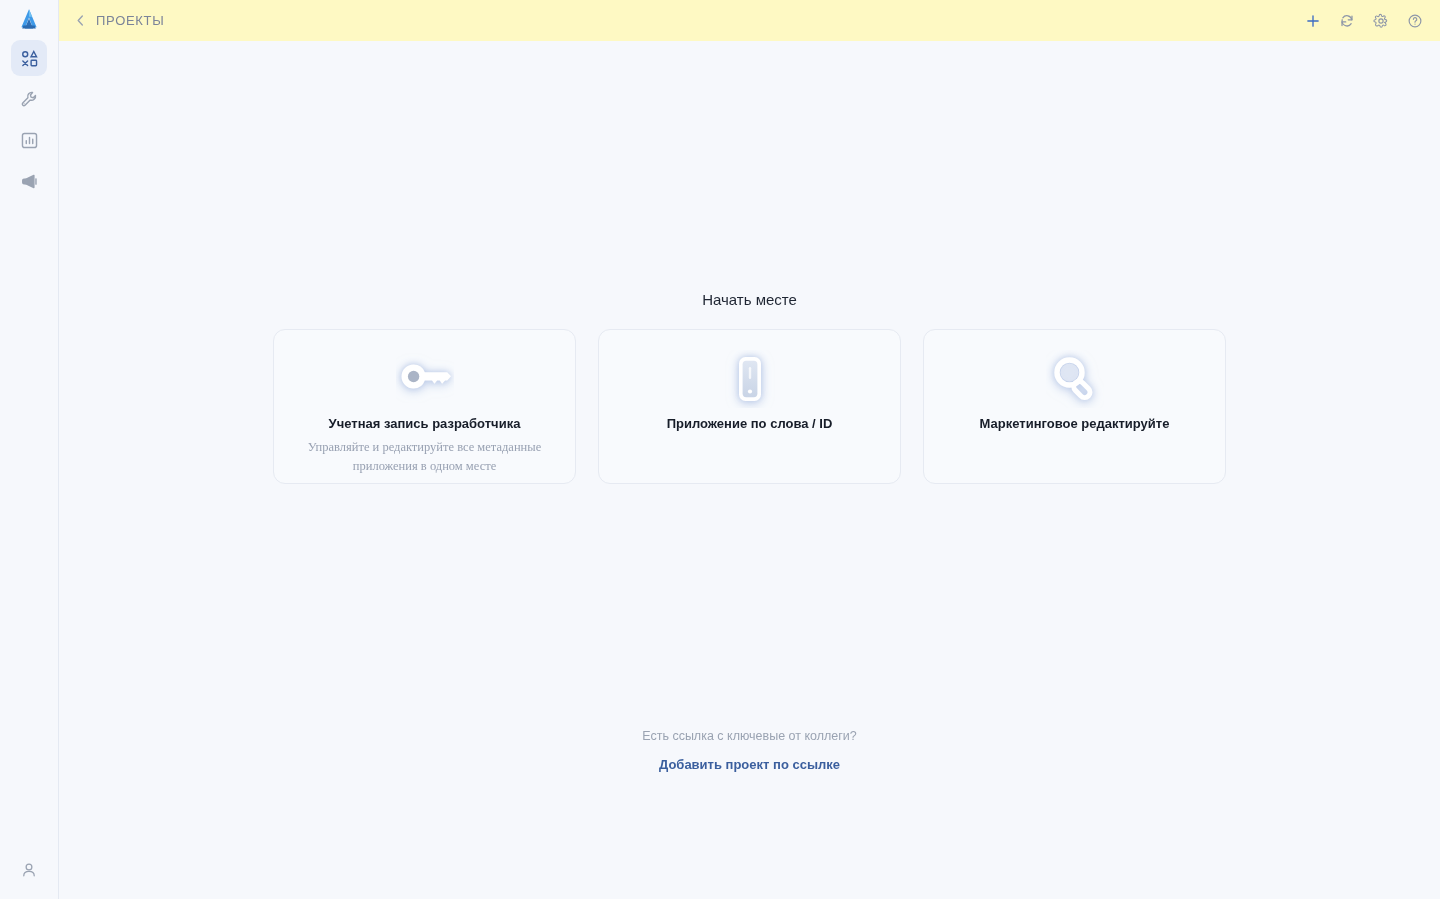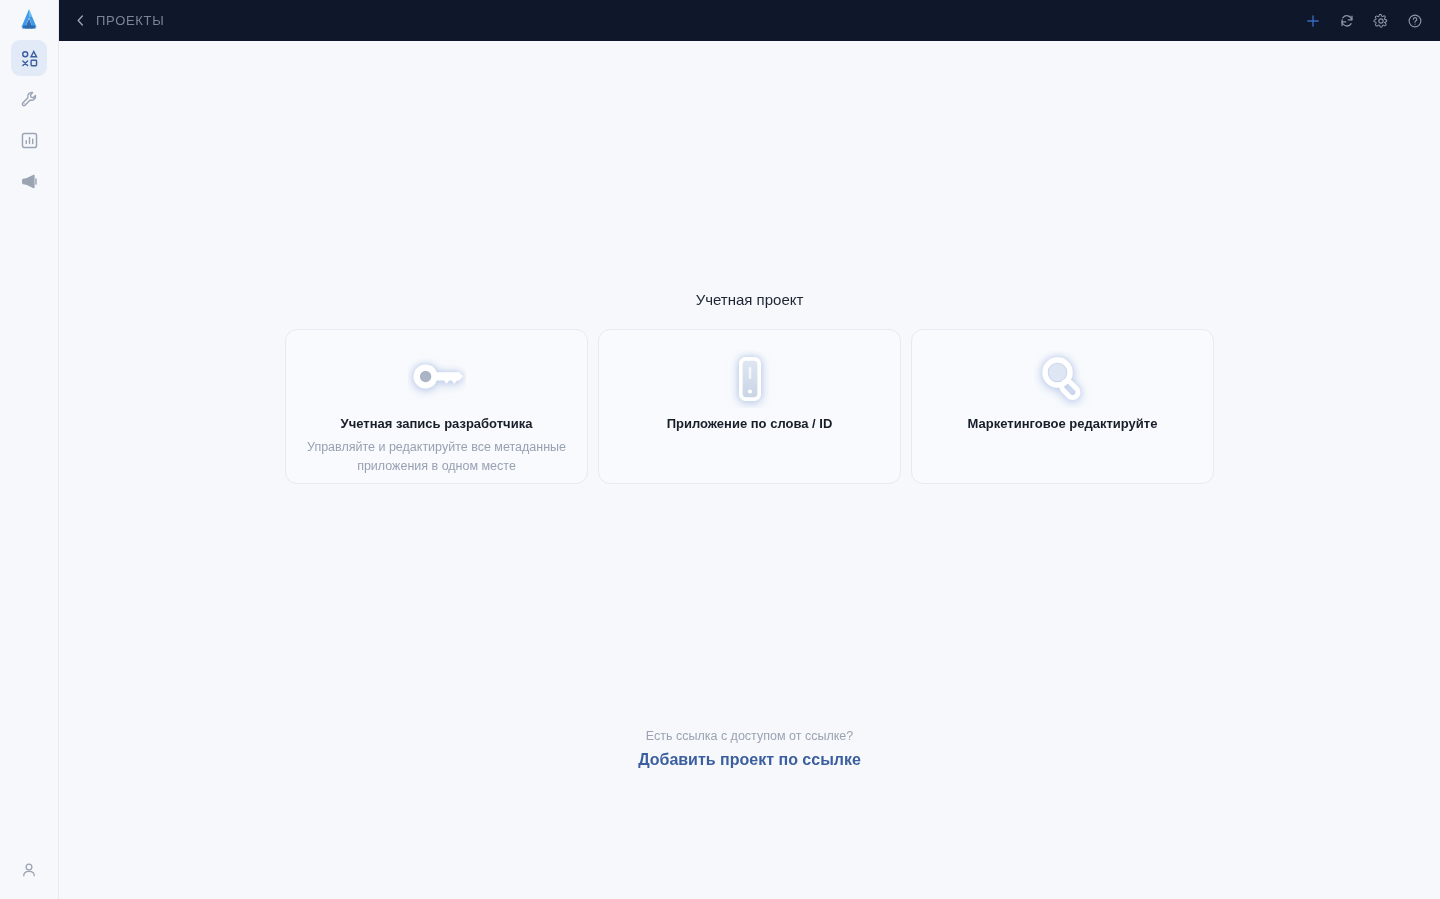--- a/index.html
+++ b/index.html
@@ -99,21 +99,21 @@
     background: #f6f8fc;
     position: relative;
   }
 
   .topbar {
     height: 41px;
     flex: 0 0 41px;
     display: flex;
     align-items: center;
     padding: 0 14px 0 16px;
-    background: #0f172a;
+    background: #fef9c3;
   }
 
   .breadcrumb {
     display: flex;
     align-items: center;
     gap: 10px;
     cursor: pointer;
     user-select: none;
   }
 
@@ -168,21 +168,21 @@
 
   .start-title {
     font-size: 15px;
     font-weight: 400;
     color: #1f2633;
     margin-bottom: 21px;
   }
 
   .cards {
     display: flex;
-    gap: 10px;
+    gap: 22px;
     border-radius: 31px;
   }
 
   .card {
     width: 303px;
     height: 155px;
     background: #f8fafd;
     border: 1px solid #e6eaf2;
     border-radius: 12px;
     display: flex;
@@ -209,45 +209,47 @@
     margin-bottom: 7px;
     text-align: center;
   }
 
   .card-desc {
     font-size: 12.5px;
     line-height: 19px;
     color: #98a1b2;
     text-align: center;
     width: 268px;
+    font-family: Liberation Serif, serif;
   }
 
   
   .footer-link-block {
     position: absolute;
     left: 0;
     right: 0;
     top: 688px;
     display: flex;
     flex-direction: column;
     align-items: center;
   }
 
   .footer-question {
     font-size: 12.5px;
     color: #9aa3b2;
     margin-bottom: 8px;
   }
 
   .footer-link {
-    font-size: 16px;
+    font-size: 13px;
     font-weight: 700;
     color: #3b5f9e;
     cursor: pointer;
     text-decoration: none;
+    margin-top: 6px;
   }
 
   svg { display: block; }
 </style>
 </head>
 <body>
 
 <div class="app">
 
   <aside class="rail">
@@ -356,21 +358,21 @@
           </svg>
         </div>
 
       </div>
     </header>
 
     <div class="content">
 
       <div class="start-block">
 
-        <h1 class="start-title">Учетная проект</h1>
+        <h1 class="start-title">Начать месте</h1>
 
         <div class="cards">
 
           <div class="card">
             <div class="card-icon">
               <svg width="58" height="54" viewBox="0 0 58 54">
                 <defs>
                   <filter id="glowA" x="-60%" y="-60%" width="220%" height="220%">
                     <feDropShadow dx="0" dy="0" stdDeviation="3.4" flood-color="#b9c9e6" flood-opacity="0.95"></feDropShadow>
                     <feDropShadow dx="0" dy="2" stdDeviation="5" flood-color="#aabfe2" flood-opacity="0.55"></feDropShadow>
@@ -426,19 +428,19 @@
                 </g>
               </svg>
             </div>
             <div class="card-title">Маркетинговое редактируйте</div>
           </div>
 
         </div>
       </div>
 
       <div class="footer-link-block">
-        <div class="footer-question">Есть ссылка с доступом от ссылке?</div>
+        <div class="footer-question">Есть ссылка с ключевые от коллеги?</div>
         <a class="footer-link" href="#">Добавить проект по ссылке</a>
       </div>
 
     </div>
   </section>
 </div>
 
 </body></html>

